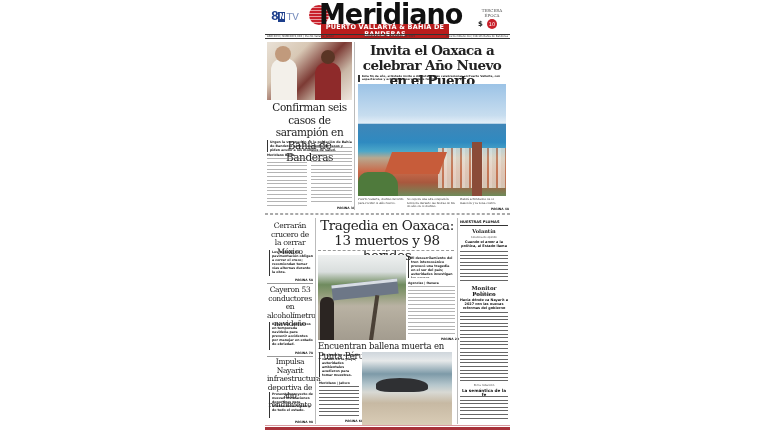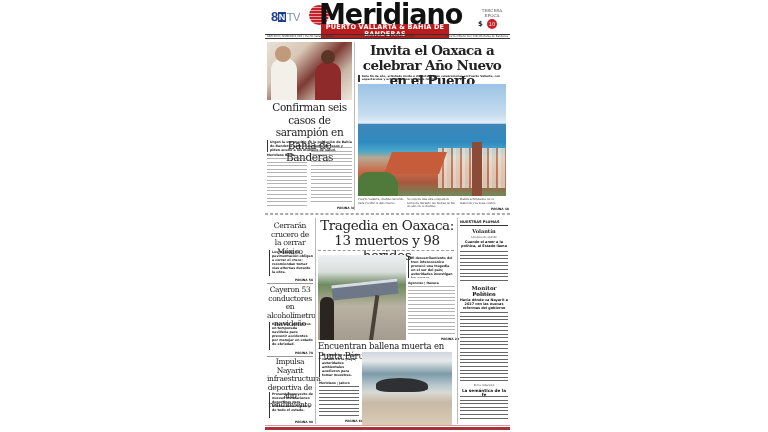--- a/index.html
+++ b/index.html
@@ -3,21 +3,21 @@
 <meta charset="utf-8">
 <style>
   * { box-sizing: border-box; margin: 0; padding: 0; }
   html, body { width: 768px; height: 432px; background: #ffffff; overflow: hidden; }
   body { position: relative; font-family: "DejaVu Serif", serif; color: #222; }
 
   .page { position: absolute; left: 265px; top: 0; width: 245px; height: 432px; background: #fff; }
 
   
   .mast { position: absolute; left: 0; top: 0; width: 245px; height: 34px; }
-  .tvlogo { position: absolute; left: 6px; top: 9px; font-family: Liberation Sans, sans-serif; font-weight: bold; font-size: 13px; color: #1d3f8c; letter-spacing: -0.5px; }
+  .tvlogo { position: absolute; left: 6px; top: 9px; font-family: Liberation Mono, monospace; font-weight: bold; font-size: 13px; color: #1d3f8c; letter-spacing: -0.5px; }
   .tvlogo .tv { font-weight: normal; font-size: 11px; color: #7a8fbf; margin-left: 1px; }
   .tvlogo .n { display: inline-block; background: #1d3f8c; color: #fff; font-size: 9px; padding: 0 1px; line-height: 10px; vertical-align: 1px; }
   .globe { position: absolute; left: 44px; top: 5px; width: 20px; height: 20px; border-radius: 50%;
     background: repeating-linear-gradient(180deg, #c8202b 0 2px, #e9a0a4 2px 3px); }
   .brand { position: absolute; left: 54px; top: 1px; font-family: "DejaVu Sans", sans-serif; font-weight: 900; font-size: 27px; color: #111; letter-spacing: -1px; transform: scaleY(1.05); line-height: 28px; }
   .tagline { position: absolute; left: 56px; top: 24px; width: 128px; font-family: "DejaVu Sans", sans-serif; font-weight: bold; font-size: 6.5px; color: #fff; background: #b91c1c; text-align: center; line-height: 7px; letter-spacing: 0.2px; }
   .epoca { position: absolute; left: 213px; top: 8px; width: 28px; text-align: center; font-size: 4px; color: #555; line-height: 5px; text-transform: uppercase; }
   .price { position: absolute; left: 213px; top: 20px; font-family: "DejaVu Sans", sans-serif; font-weight: bold; font-size: 7px; color: #222; }
   .price-badge { position: absolute; left: 222px; top: 19px; width: 10px; height: 10px; border-radius: 50%; background: #c8202b; color: #fff; font-family: "DejaVu Sans", sans-serif; font-size: 5px; text-align: center; line-height: 10px; }
   .dateline { position: absolute; left: 0; top: 34px; width: 245px; height: 5px; border-top: 1px solid #333; border-bottom: 1px solid #333; font-family: "DejaVu Sans", sans-serif; font-size: 2.6px; line-height: 3.5px; color: #333; display: flex; justify-content: space-between; padding: 0 2px; }

